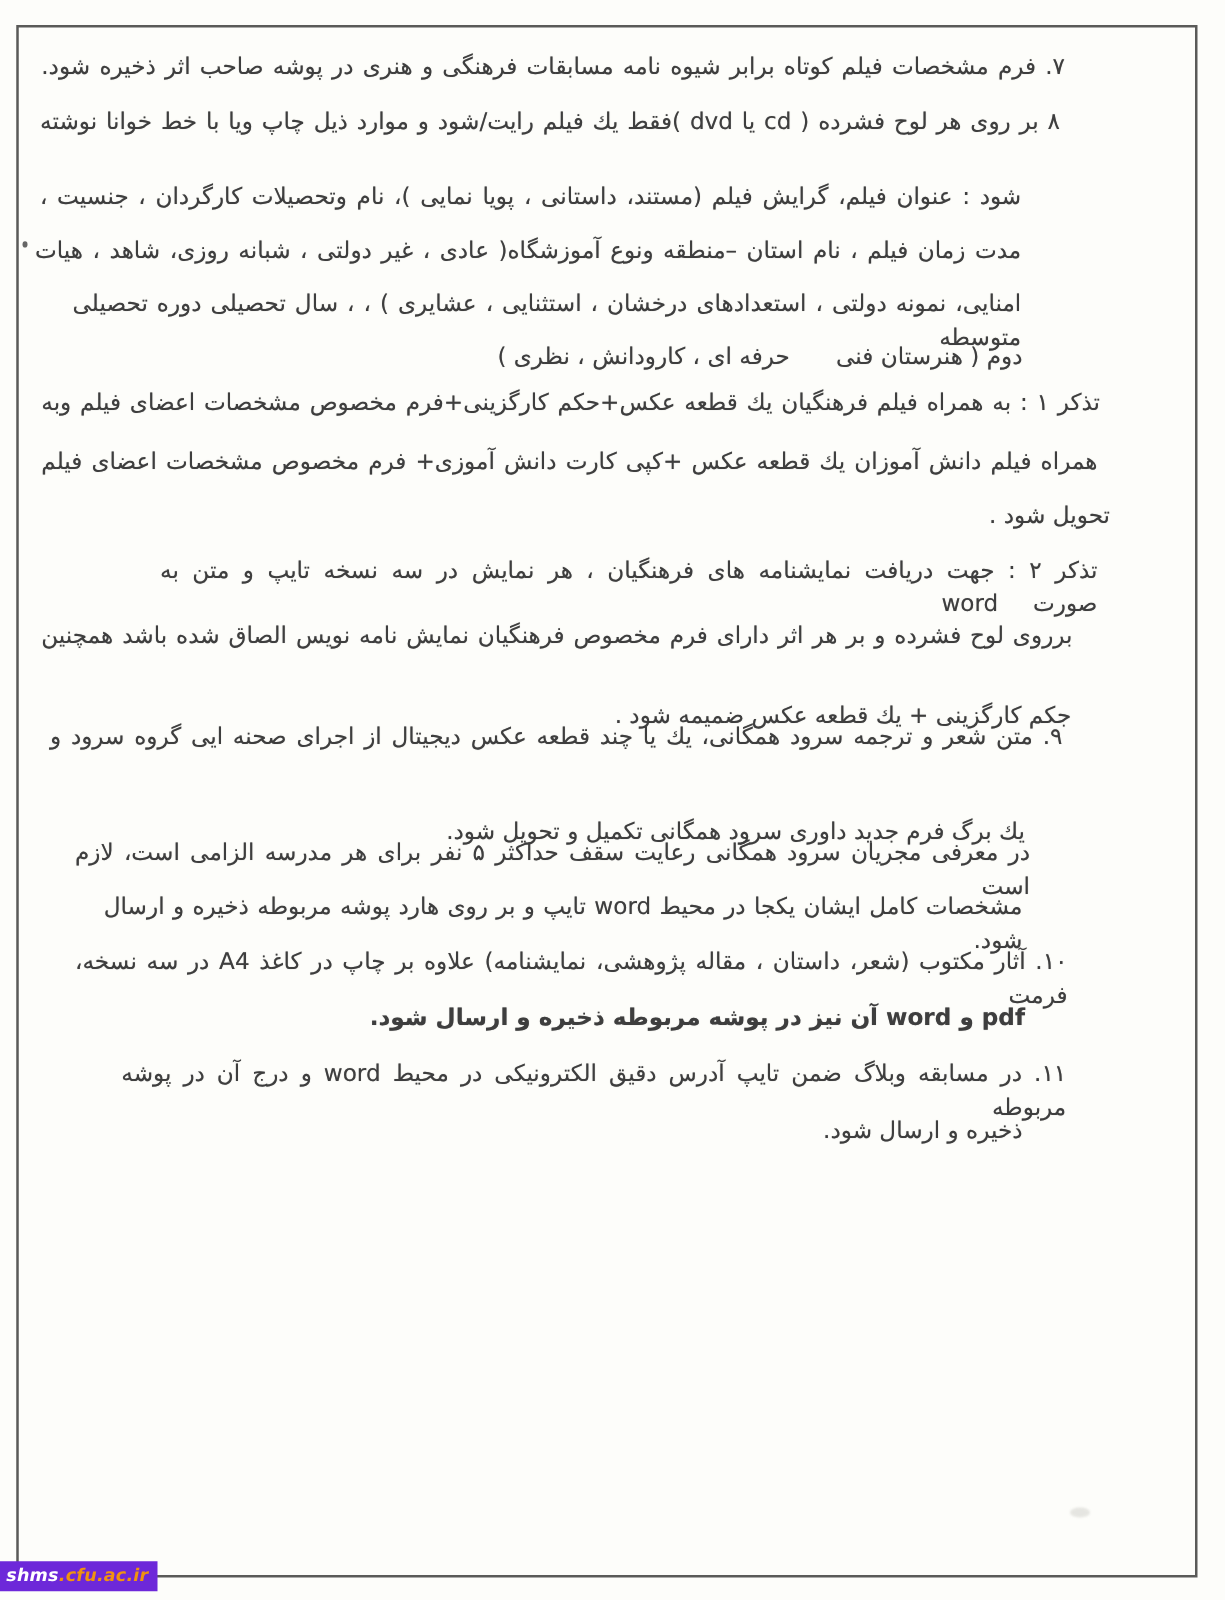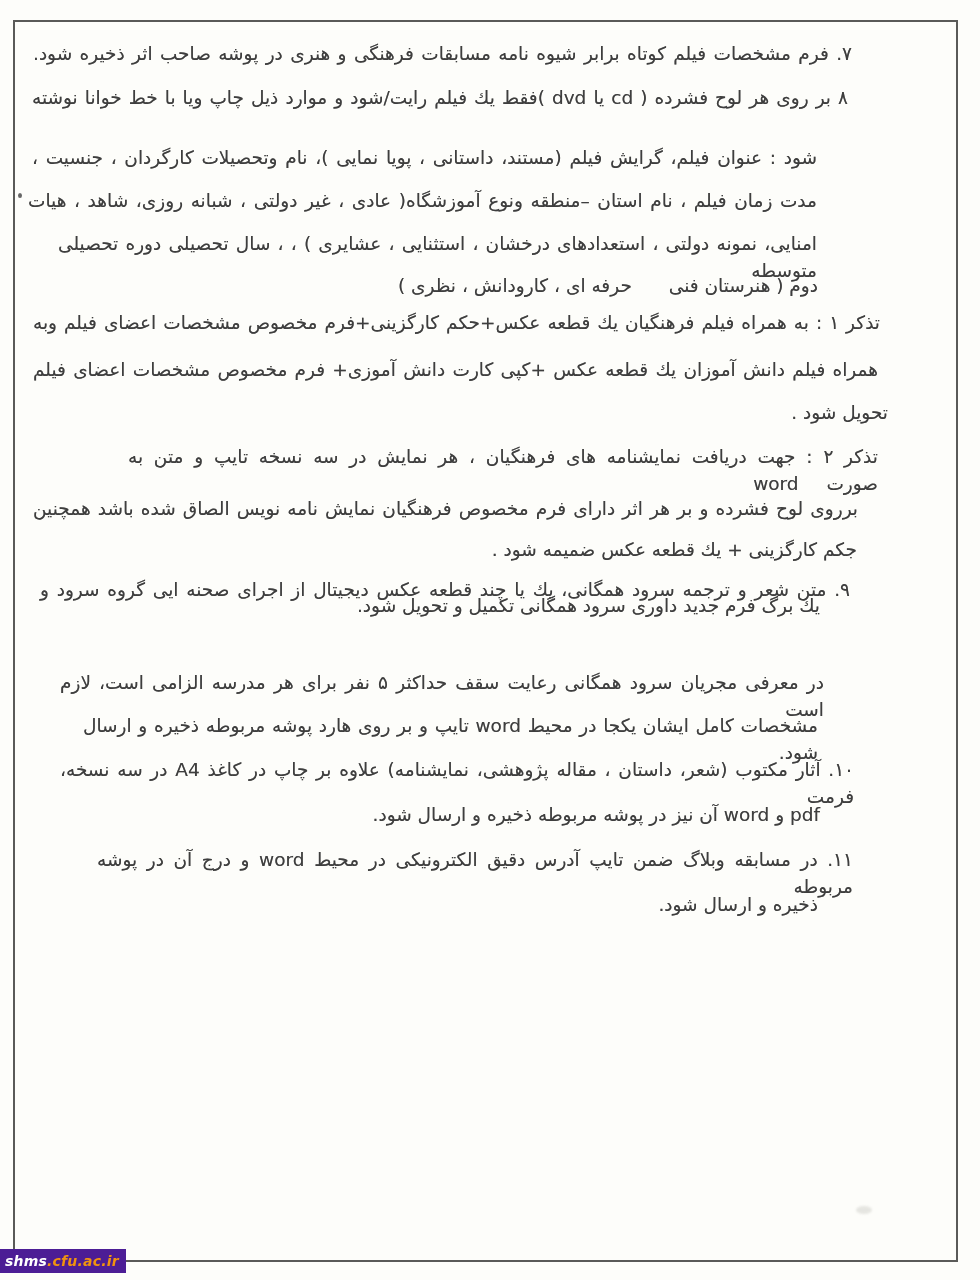--- a/index.html
+++ b/index.html
@@ -34,27 +34,27 @@
   .line:nth-child(2){top:84px;right:132px;left:32px;}
   .line:nth-child(3){top:144px;right:163px;left:32px;}
   .line:nth-child(4){top:187px;right:163px;left:28px;}
   .line:nth-child(5){top:230px;right:163px;left:58px;}
   .line:nth-child(6){top:272px;right:162px;}
   .line:nth-child(7){top:309px;right:100px;left:33px;}
   .line:nth-child(8){top:356px;right:102px;left:33px;}
   .line:nth-child(9){top:399px;right:92px;}
   .line:nth-child(10){top:443px;right:102px;left:128px;}
   .line:nth-child(11){top:495px;right:122px;left:33px;}
-  .line:nth-child(12){top:536px;right:123px;text-align:center;}
+  .line:nth-child(12){top:559px;right:123px;text-align:center;}
   .line:nth-child(13){top:576px;right:130px;left:40px;}
-  .line:nth-child(14){top:592px;right:160px;text-align:right;}
+  .line:nth-child(14){top:652px;right:160px;text-align:right;}
   .line:nth-child(15){top:669px;right:156px;left:60px;}
   .line:nth-child(16){top:712px;right:162px;left:83px;}
   .line:nth-child(17){top:756px;right:126px;left:60px;}
-  .line:nth-child(18){top:801px;right:160px;}
+  .line:nth-child(18){top:801px;right:160px;font-weight:bold;}
   .line:nth-child(19){top:846px;right:127px;left:65px;margin-left:32px;}
   .line:nth-child(20){top:891px;right:162px;}
   
   .line:nth-child(1),.line:nth-child(2),.line:nth-child(3),.line:nth-child(4),
   .line:nth-child(5),.line:nth-child(7),.line:nth-child(8),.line:nth-child(10),
   .line:nth-child(11),.line:nth-child(13),.line:nth-child(15),.line:nth-child(16),
   .line:nth-child(17),.line:nth-child(19){
     white-space:normal;text-align:justify;-moz-text-align-last:justify;text-align-last:justify;
   }
   
@@ -63,21 +63,21 @@
     background:#4b4b4b;border-radius:50%;opacity:.85;
   }
   
   .smudge{
     position:absolute;left:856px;top:1206px;width:16px;height:8px;
     background:#cfcfc9;border-radius:50%;opacity:.5;filter:blur(1px);
   }
   
   .watermark{
     position:absolute;left:0;top:1249px;height:24px;padding:0 7px 0 5px;
-    background:#4c1d95;
+    background:#6d28d9;
     display:flex;align-items:center;
     font-style:italic;font-weight:bold;font-size:14px;
     letter-spacing:0.2px;
     z-index:5;
   }
   .wm-prefix{color:#ffffff;}
   .wm-suffix{color:#f0930f;}
 </style>
 </head>
 <body>

